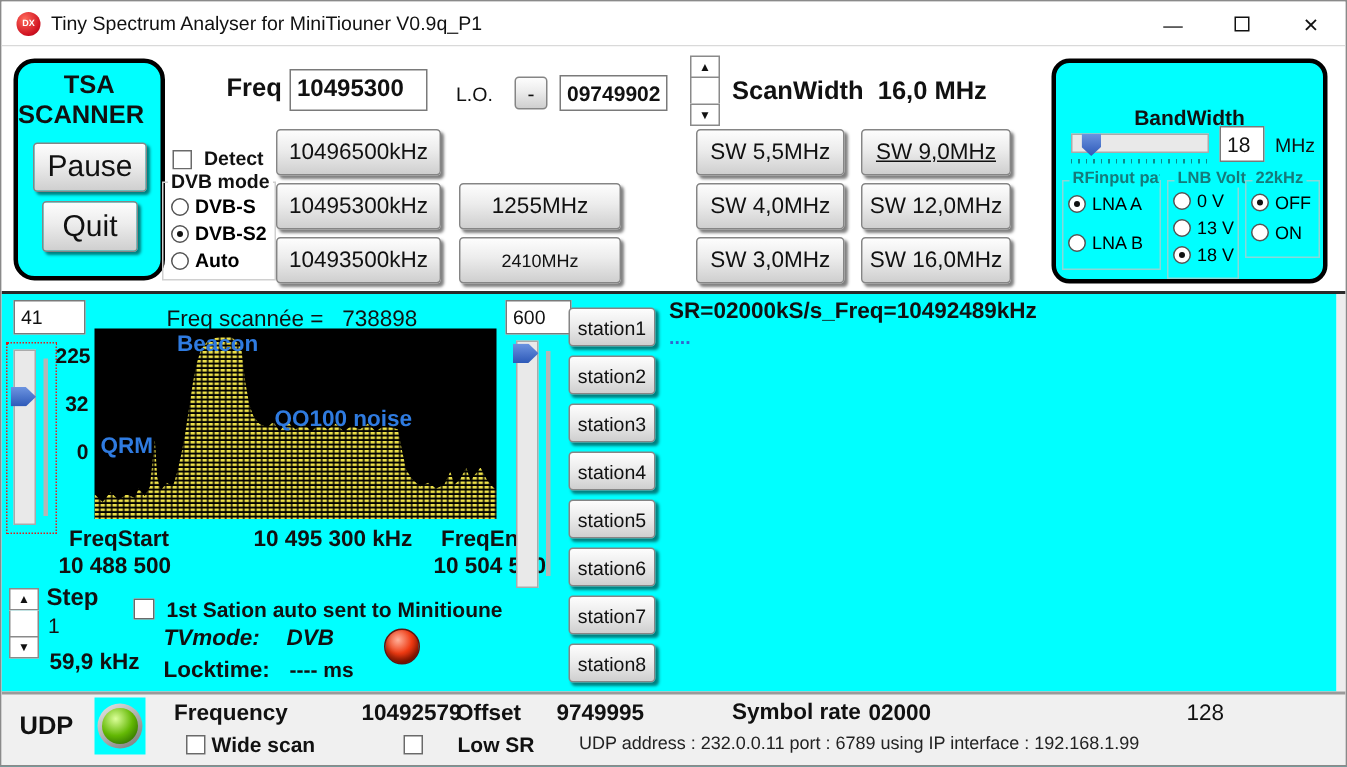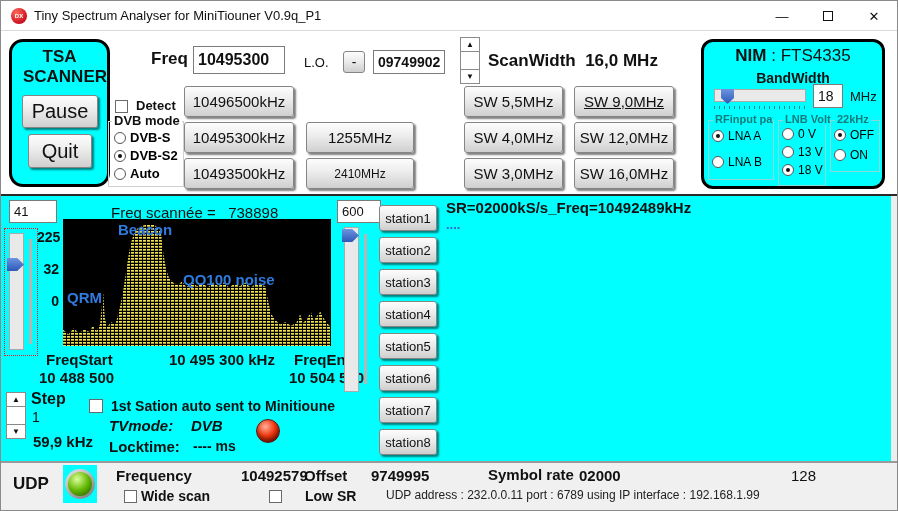--- a/index.html
+++ b/index.html
@@ -68,21 +68,21 @@
     <div class="wbtn" style="right:46px;">
         <span style="width:10px;height:10px;border:1px solid #111;display:inline-block;"></span>
       </div>
     <div class="wbtn" style="right:0;">✕</div>
   </div>
 
   <div id="toppanel"></div>
 
   <div class="cyanbox" style="left:8px;top:38px;width:101px;height:148px;">
     <div class="lbl b" style="left:0;right:0;top:5px;text-align:center;font-size:17px;">TSA</div>
-    <div class="lbl b" style="left:0;right:0;top:25px;text-align:right;font-size:17px;">SCANNER</div>
+    <div class="lbl b" style="left:0;right:0;top:25px;text-align:left;font-size:17px;">SCANNER</div>
     <div class="btn3d" style="left:10px;top:53px;width:76px;height:33px;font-size:20px;">Pause</div>
     <div class="btn3d" style="left:16px;top:92px;width:64px;height:34px;font-size:20px;">Quit</div>
   </div>
 
   <div class="lbl b" style="left:150px;top:48px;font-size:17px;">Freq</div>
   <input class="field b" style="left: 192px; top: 45px; width: 92px; height: 28px; font-size: 16px; font-weight: bold;" value="10495300">
   <div class="lbl" style="left:303px;top:54px;font-size:13px;">L.O.</div>
   <div class="btn3d" style="left:342px;top:50px;width:22px;height:22px;font-size:14px;box-shadow:none;">-</div>
   <input class="field b" style="left: 372px; top: 49px; width: 72px; height: 24px; font-size: 14px; font-weight: bold;" value="09749902">
 
@@ -120,23 +120,20 @@
   <div class="btn3d" style="left:305px;top:157px;width:108px;height:31px;font-size:12px;">2410MHz</div>
 
   <div class="btn3d" style="left:463px;top:85px;width:99px;height:31px;font-size:15px;">SW 5,5MHz</div>
   <div class="btn3d" style="left:573px;top:85px;width:100px;height:31px;font-size:15px;text-decoration:underline;">SW 9,0MHz</div>
   <div class="btn3d" style="left:463px;top:121px;width:99px;height:31px;font-size:15px;">SW 4,0MHz</div>
   <div class="btn3d" style="left:573px;top:121px;width:100px;height:31px;font-size:15px;">SW 12,0MHz</div>
   <div class="btn3d" style="left:463px;top:157px;width:99px;height:31px;font-size:15px;">SW 3,0MHz</div>
   <div class="btn3d" style="left:573px;top:157px;width:100px;height:31px;font-size:15px;">SW 16,0MHz</div>
 
   <div class="cyanbox" style="left:700px;top:38px;width:184px;height:150px;border-radius:12px;">
-    <div class="lbl" style="left:0;right:0;top:4px;text-align:center;font-size:17px;">
-      <span class="b">NIM</span> <span>:</span> <span>FTS4335</span>
-    </div>
     <div class="lbl b" style="left:0;right:0;top:28px;text-align:center;font-size:14px;">BandWidth</div>
     <div class="vtrack" style="left:10px;top:47px;width:92px;height:13px;">
       <div class="dthumb" style="left:6px;top:-1px;"></div>
     </div>
     <div class="ticks" style="left:10px;top:64px;width:92px;"></div>
     <input class="field" style="left: 109px; top: 42px; width: 30px; height: 24px; font-size: 14px;" value="18">
     <div class="lbl" style="left:146px;top:47px;font-size:13px;">MHz</div>
 
     <div class="grp" style="left:4px;top:78px;width:66px;height:60px;">
       <div class="grp-label" style="max-width:60px;overflow:hidden;">RFinput path</div>

